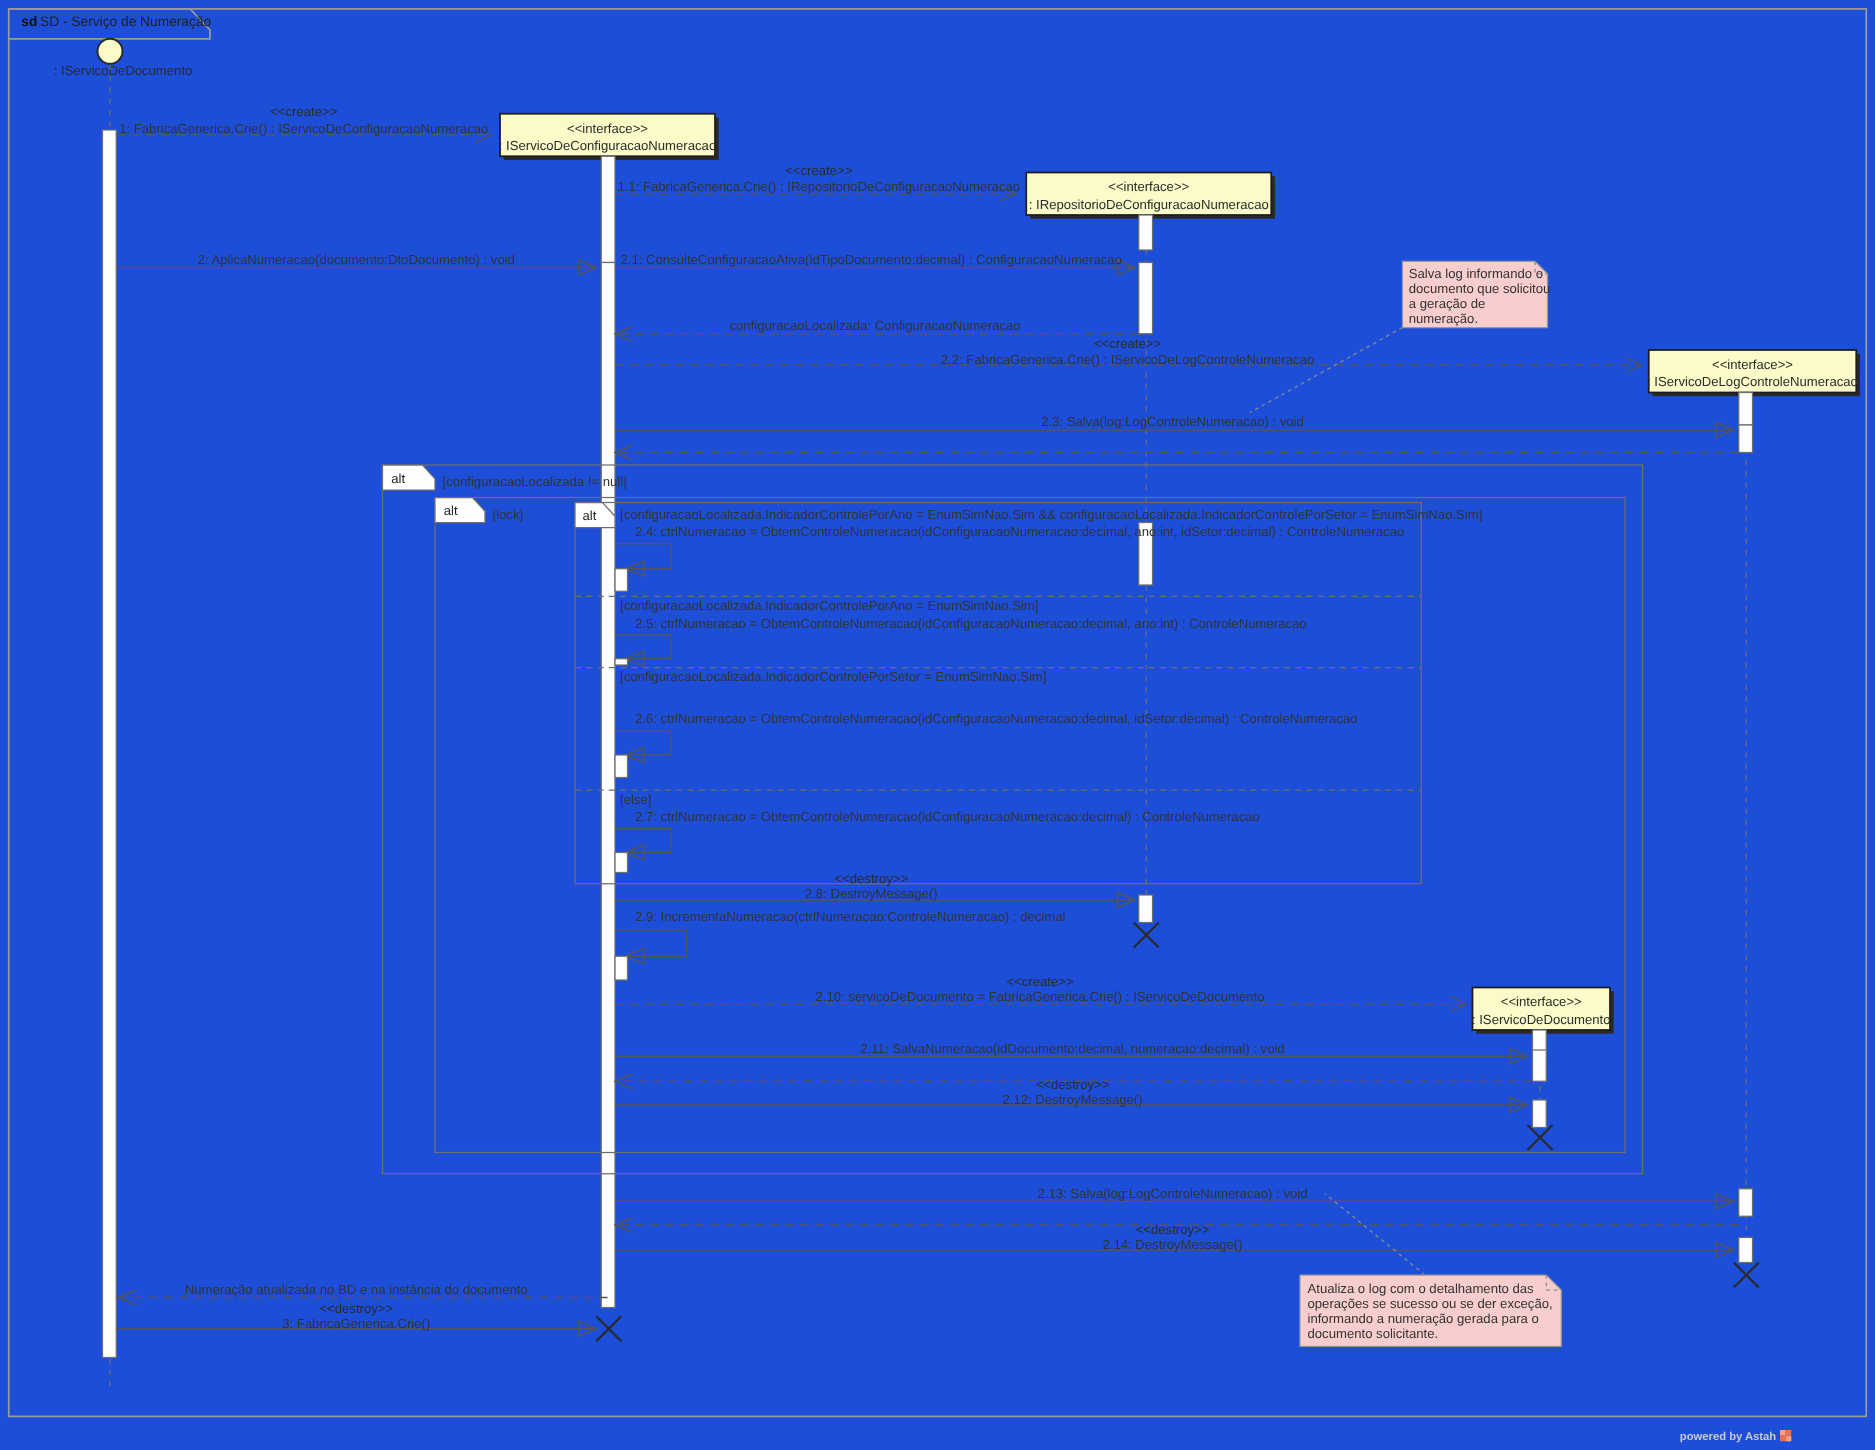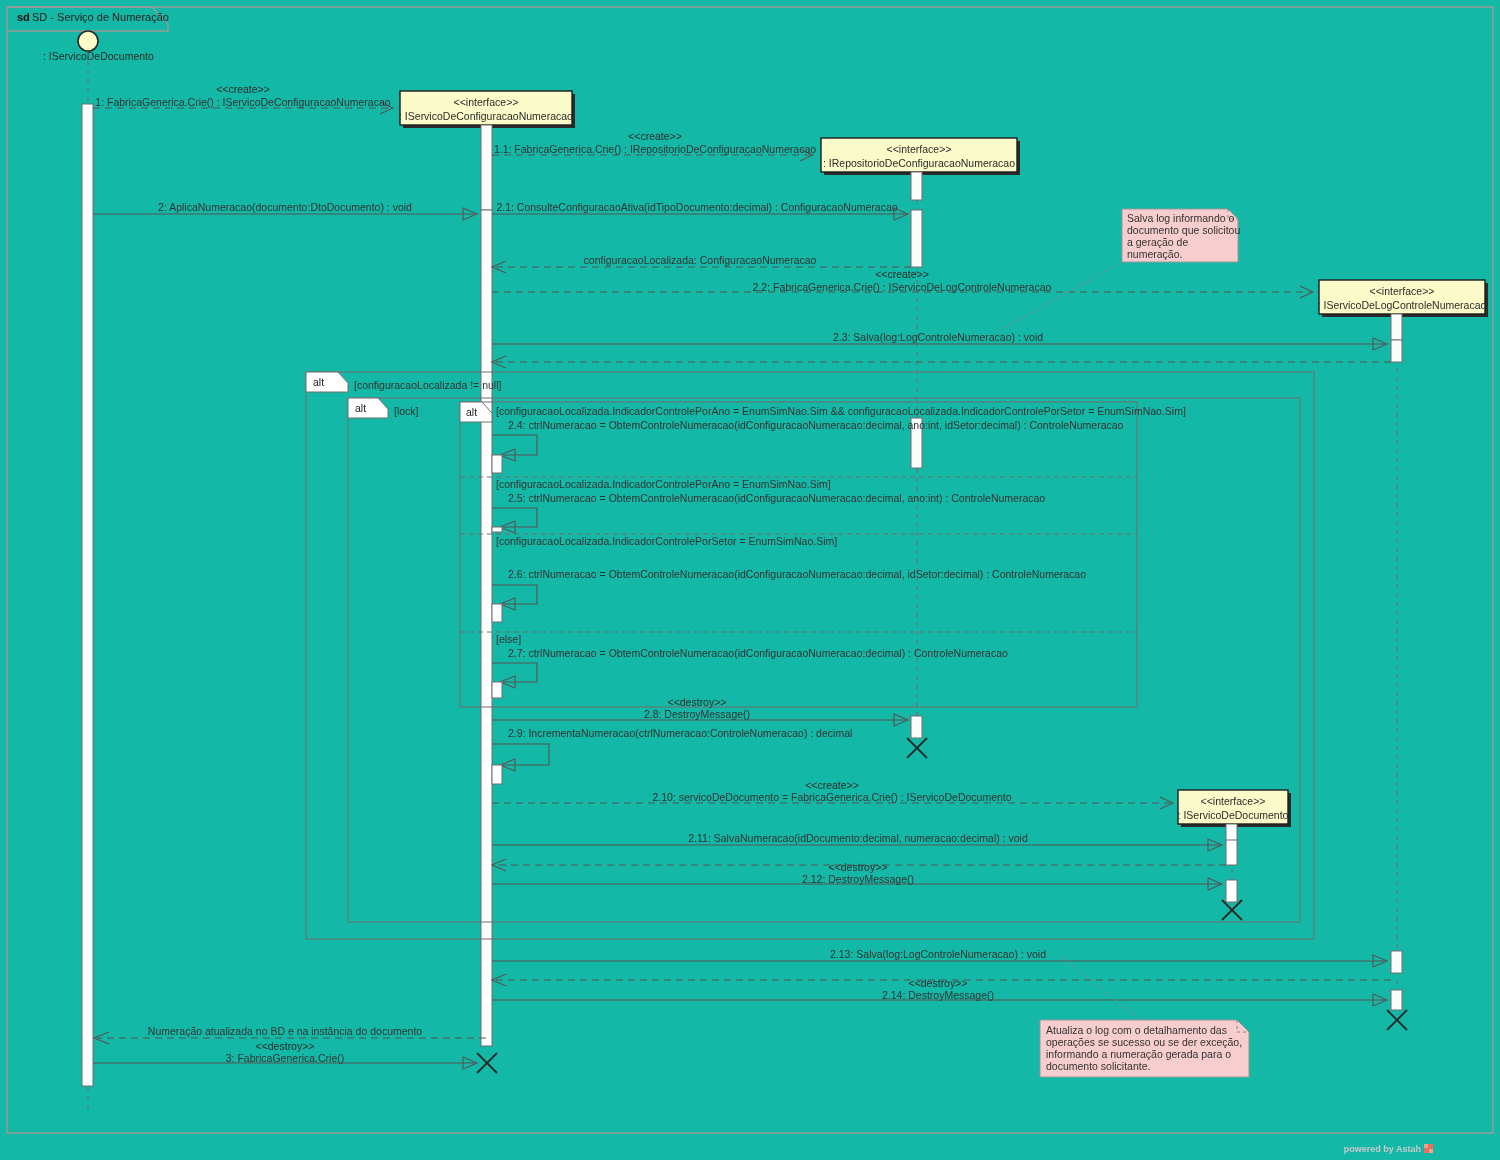--- a/index.html
+++ b/index.html
@@ -1,17 +1,17 @@
 <!DOCTYPE html>
 <html><head>
 <meta charset="utf-8">
 <style>
   html,body{margin:0;padding:0;background:#ffffff;}
   body{font-family:"Liberation Sans",sans-serif;}
-  #stage{position:relative;width:1500px;height:1160px;overflow:hidden;background:#14b8a6;}
+  #stage{position:relative;width:1500px;height:1160px;overflow:hidden;background:#1d4ed8;}
   svg#diagram{position:absolute;left:0;top:0;width:1500px;height:1160px;}
   .txt{font-family:"Liberation Sans",sans-serif;font-size:10.5px;fill:#2b2b2b;}
   .txt-msg{font-family:"Liberation Sans",sans-serif;font-size:10.5px;fill:#333;}
   .txt-guard{font-family:"Liberation Sans",sans-serif;font-size:10.5px;fill:#333;}
   .txt-frag{font-family:"Liberation Sans",sans-serif;font-size:10.5px;fill:#222;}
   .txt-note{font-family:"Liberation Sans",sans-serif;font-size:10.5px;fill:#333;}
   .txt-title{font-family:"Liberation Sans",sans-serif;font-size:11px;fill:#222;}
   .txt-title-b{font-family:"Liberation Sans",sans-serif;font-size:11px;font-weight:bold;fill:#111;}
   .txt-stereo{font-family:"Liberation Sans",sans-serif;font-size:10.5px;fill:#2b2b2b;}
   .txt-wm{font-family:"Liberation Sans",sans-serif;font-size:9px;font-weight:bold;fill:#c9c9c9;}

